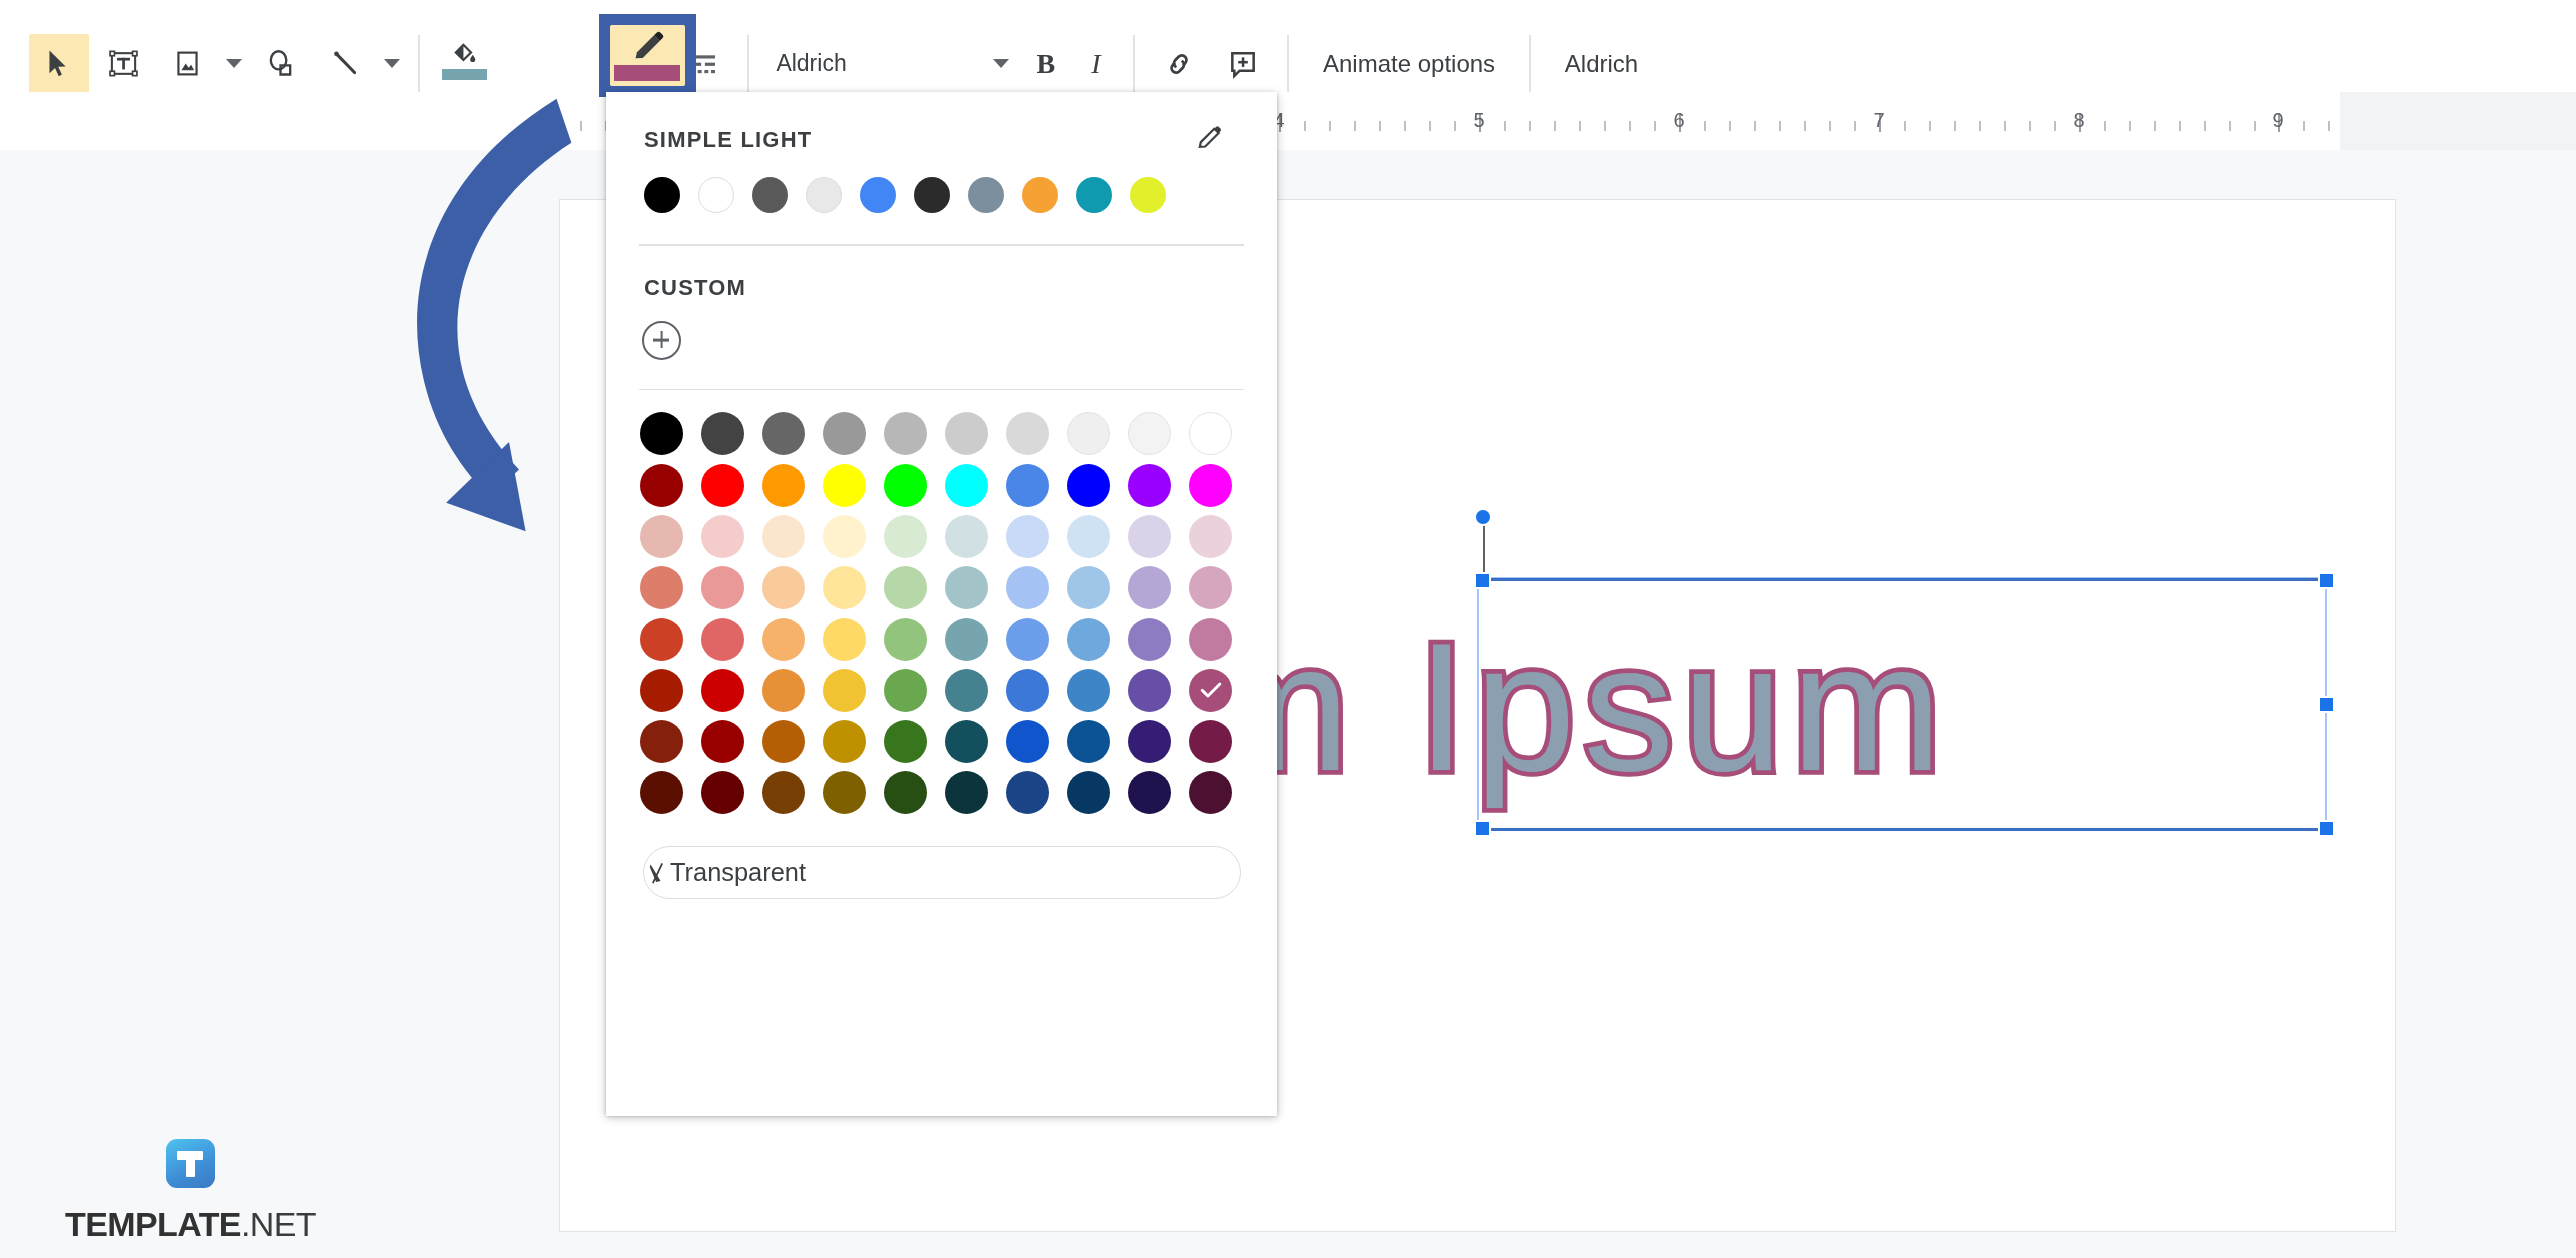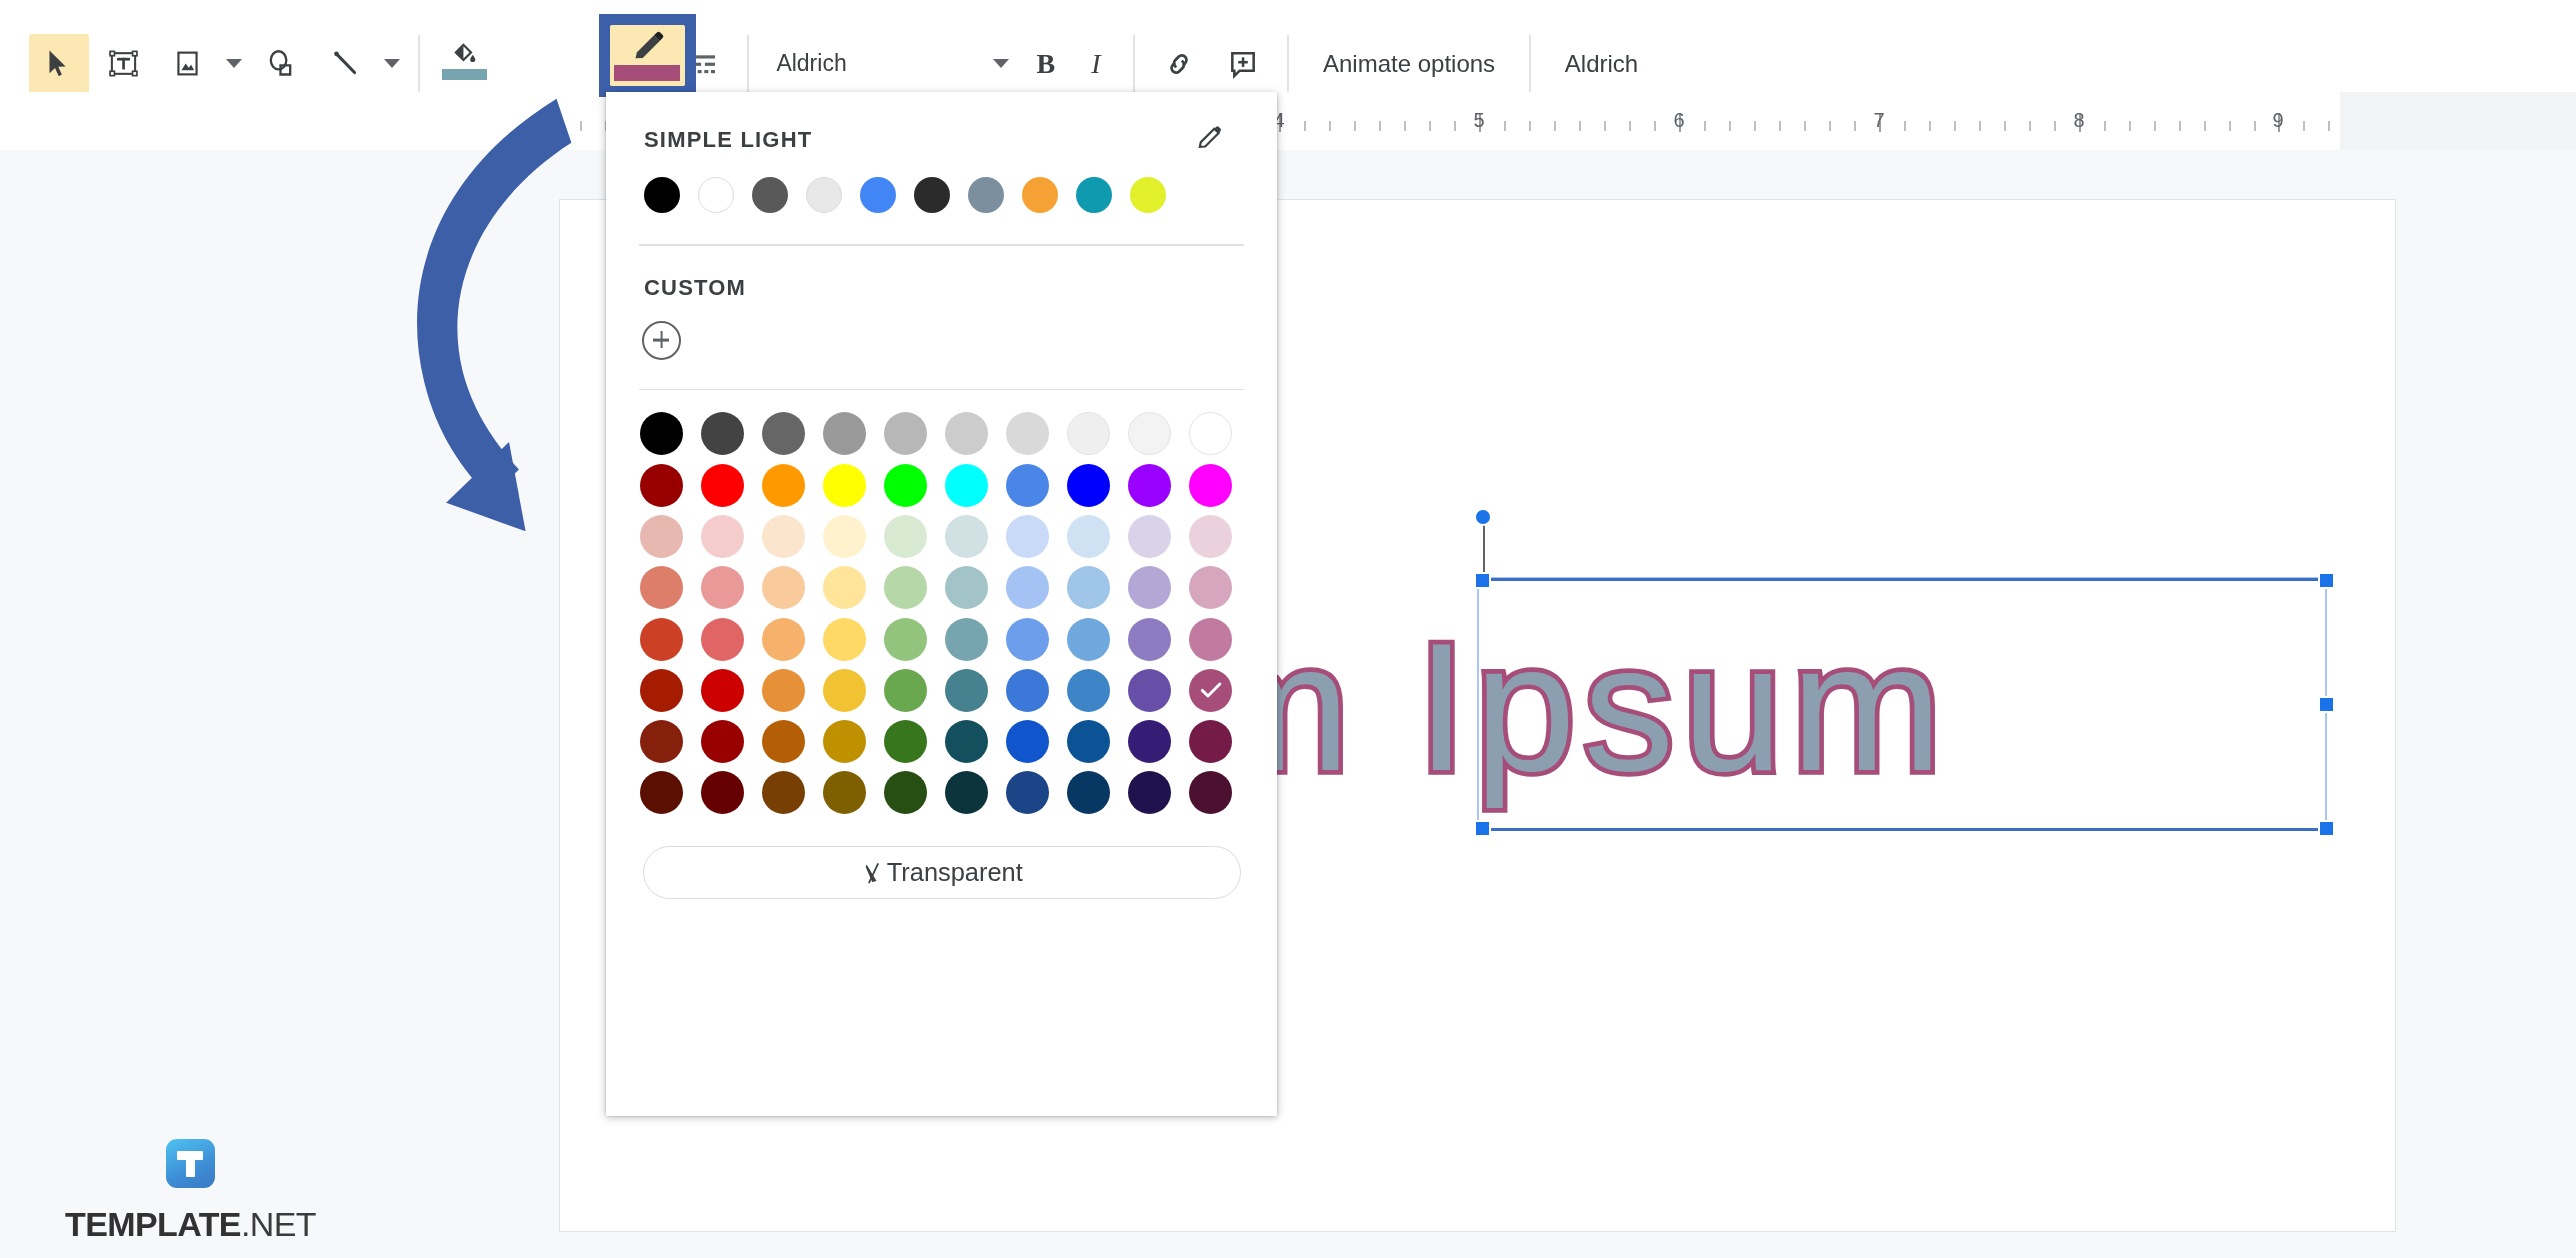--- a/index.html
+++ b/index.html
@@ -141,21 +141,21 @@
   }
   .gsw .check{
     position:absolute;left:0;top:0;width:43px;height:43px;
     display:flex;align-items:center;justify-content:center;
   }
   .gsw .check svg{display:block;}
 
   #transparent-btn{
     margin:32px auto 0 auto;width:598px;height:53px;
     border:1.7px solid #dadce0;border-radius:28px;background:#fff;
-    display:flex;align-items:center;justify-content:center;gap:0;
+    display:flex;align-items:center;justify-content:flex-start;gap:0;
     font-size:25.4px;color:#3c4043;box-sizing:border-box;
   }
 
   
   #arrow{position:absolute;left:381px;top:83px;width:298px;height:453px;z-index:50;}
 
   
   #logo{
     position:absolute;left:65px;top:1139px;display:flex;align-items:center;gap:16.6px;z-index:60;flex-direction:column;
   }

